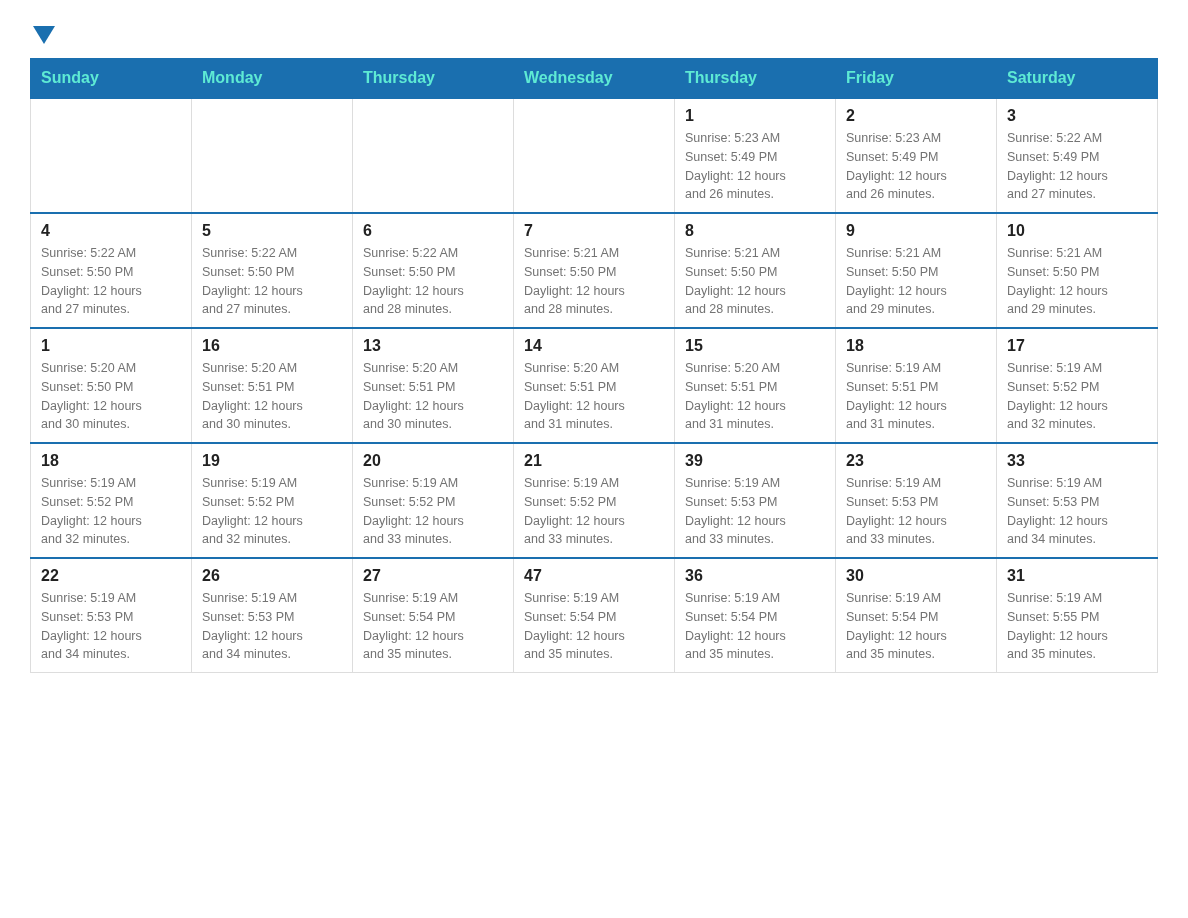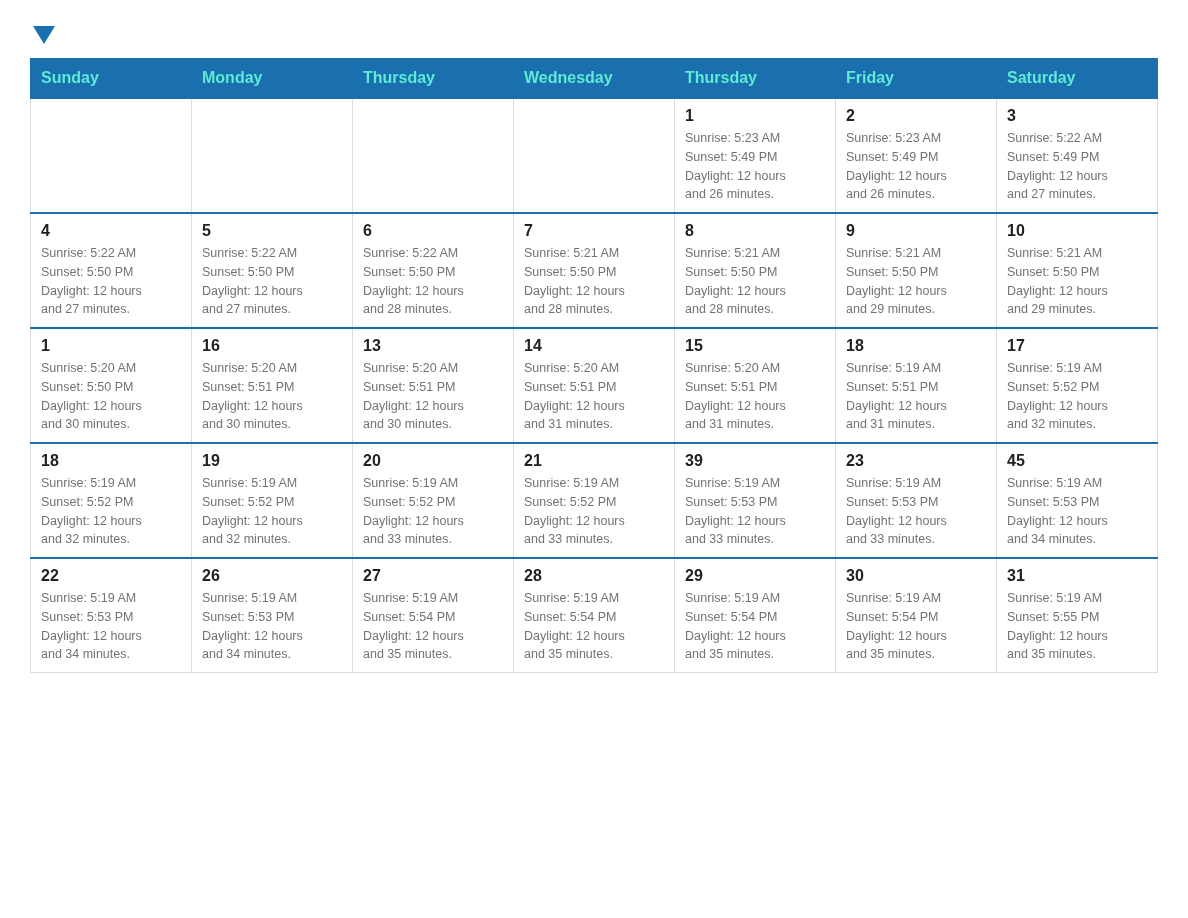--- a/index.html
+++ b/index.html
@@ -296,21 +296,21 @@
 and 33 minutes.</div>
         </td>
         <td>
           <span class="day-num">23</span>
           <div class="day-info" style="white-space: pre-line;">Sunrise: 5:19 AM
 Sunset: 5:53 PM
 Daylight: 12 hours
 and 33 minutes.</div>
         </td>
         <td>
-          <span class="day-num">45</span>
+          <span class="day-num">33</span>
           <div class="day-info" style="white-space: pre-line;">Sunrise: 5:19 AM
 Sunset: 5:53 PM
 Daylight: 12 hours
 and 34 minutes.</div>
         </td>
       </tr>
       <tr>
         <td>
           <span class="day-num">22</span>
           <div class="day-info" style="white-space: pre-line;">Sunrise: 5:19 AM
@@ -326,28 +326,28 @@
 and 34 minutes.</div>
         </td>
         <td>
           <span class="day-num">27</span>
           <div class="day-info" style="white-space: pre-line;">Sunrise: 5:19 AM
 Sunset: 5:54 PM
 Daylight: 12 hours
 and 35 minutes.</div>
         </td>
         <td>
-          <span class="day-num">28</span>
+          <span class="day-num">47</span>
           <div class="day-info" style="white-space: pre-line;">Sunrise: 5:19 AM
 Sunset: 5:54 PM
 Daylight: 12 hours
 and 35 minutes.</div>
         </td>
         <td>
-          <span class="day-num">29</span>
+          <span class="day-num">36</span>
           <div class="day-info" style="white-space: pre-line;">Sunrise: 5:19 AM
 Sunset: 5:54 PM
 Daylight: 12 hours
 and 35 minutes.</div>
         </td>
         <td>
           <span class="day-num">30</span>
           <div class="day-info" style="white-space: pre-line;">Sunrise: 5:19 AM
 Sunset: 5:54 PM
 Daylight: 12 hours

